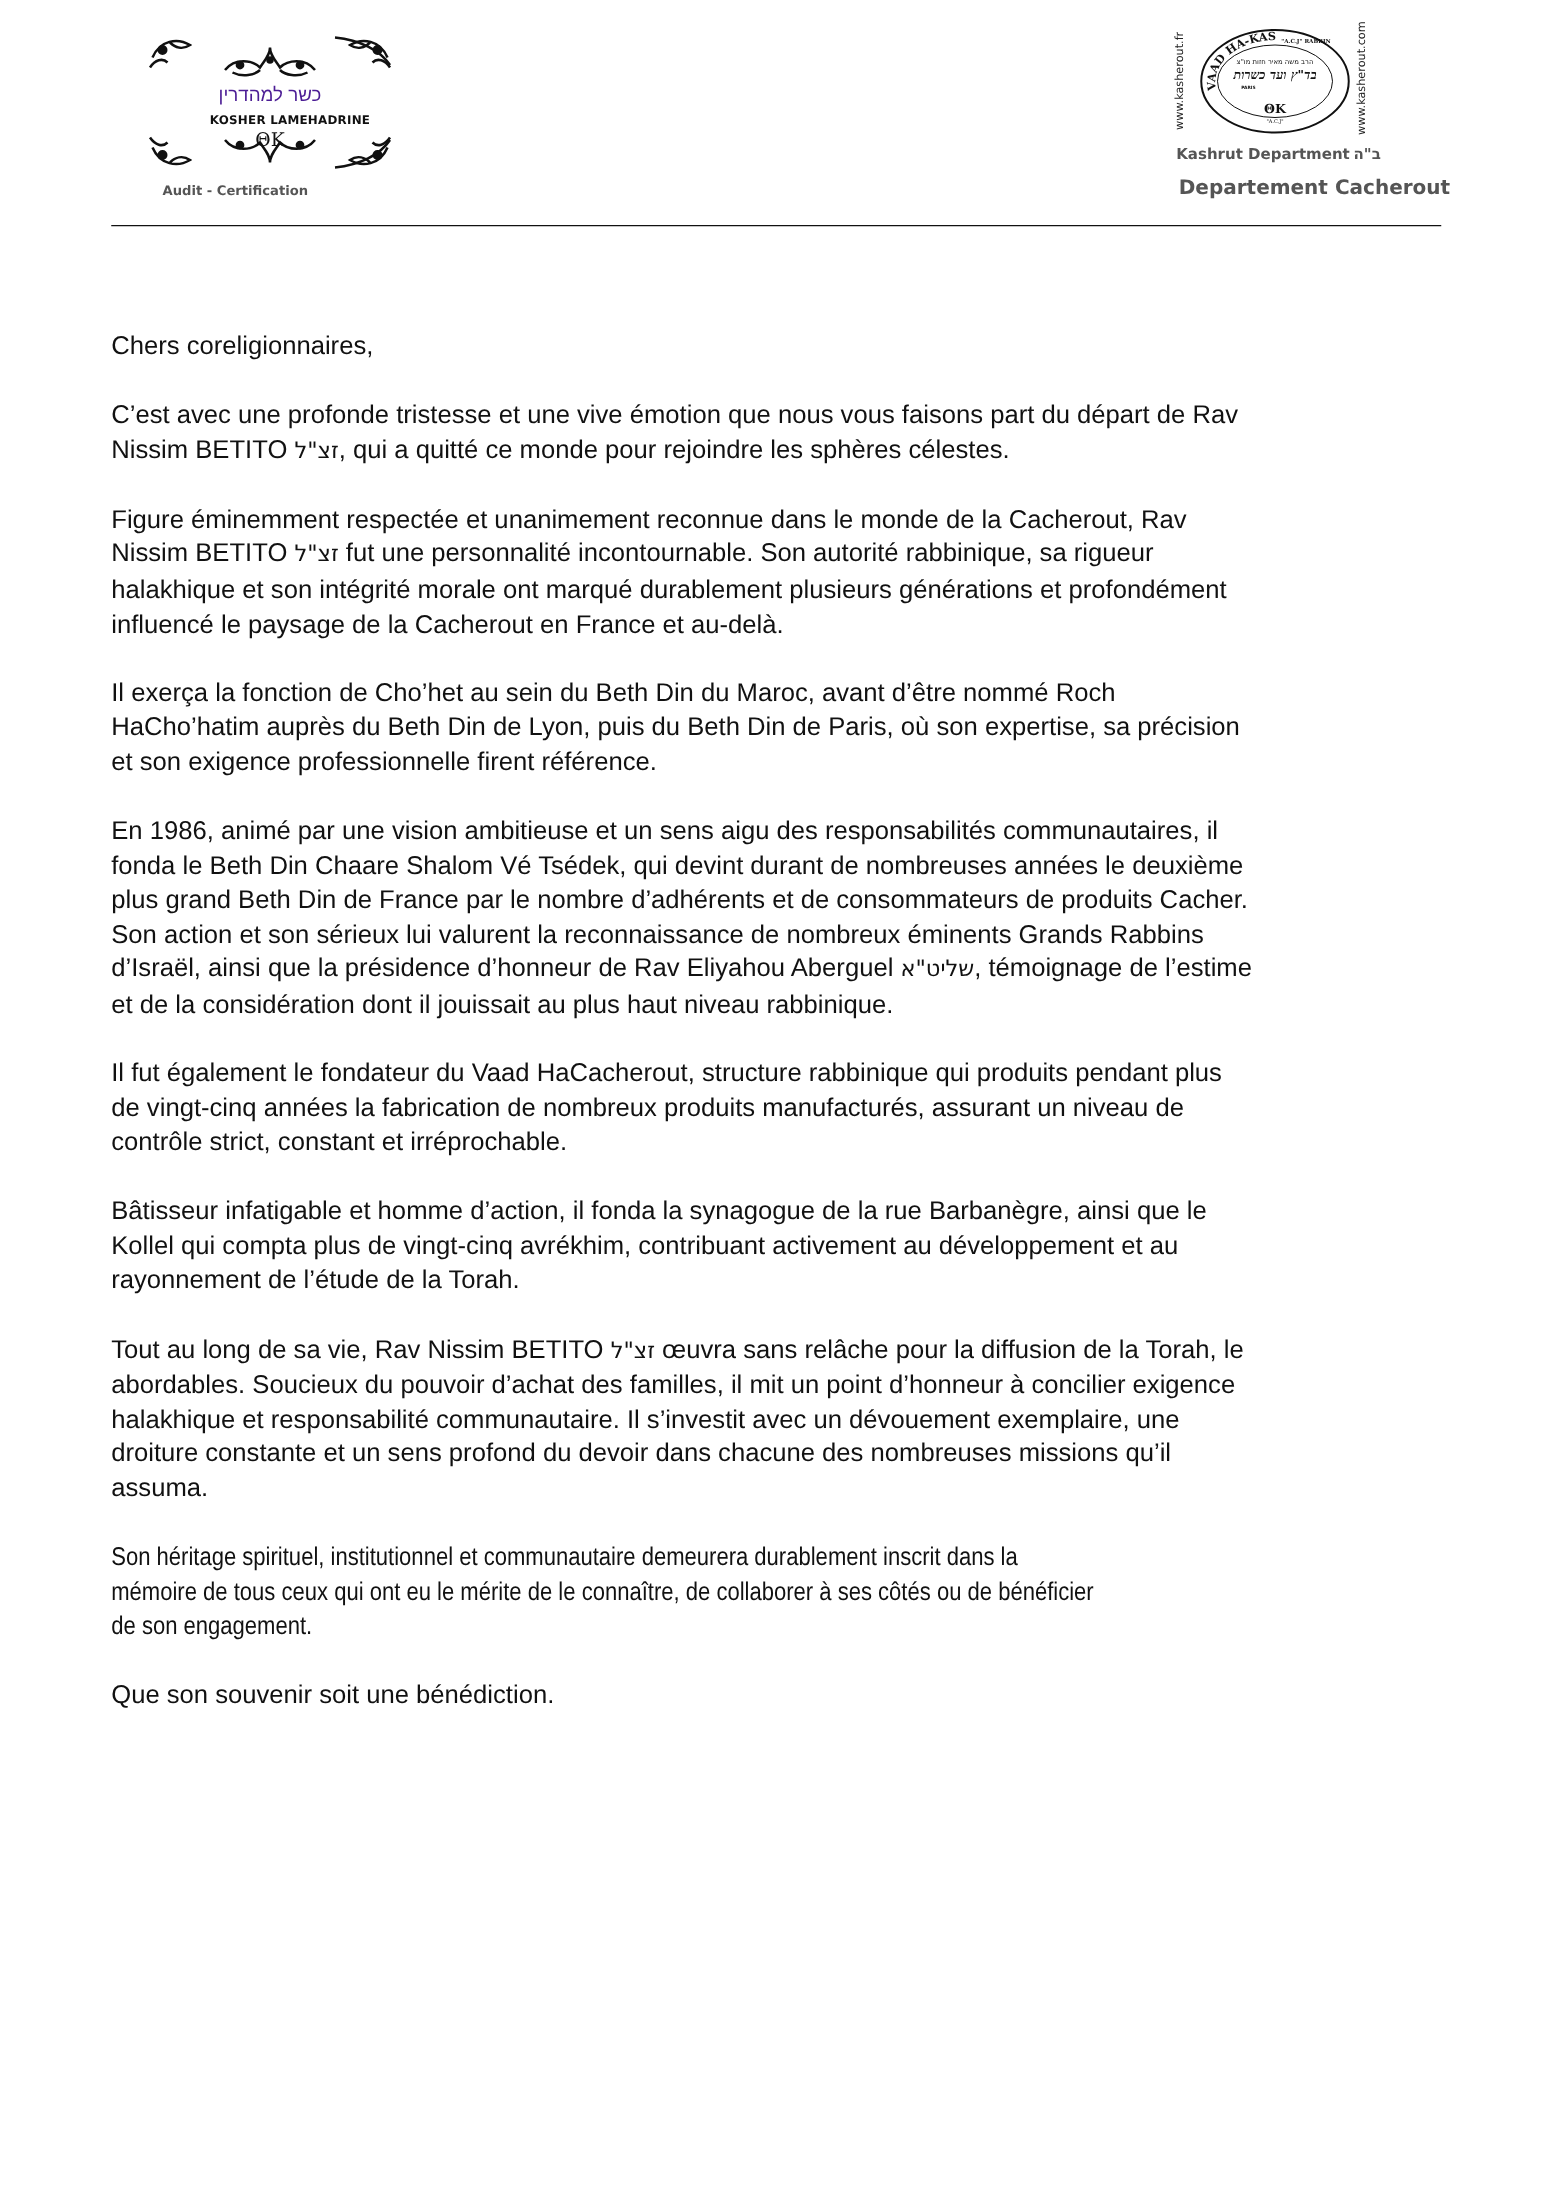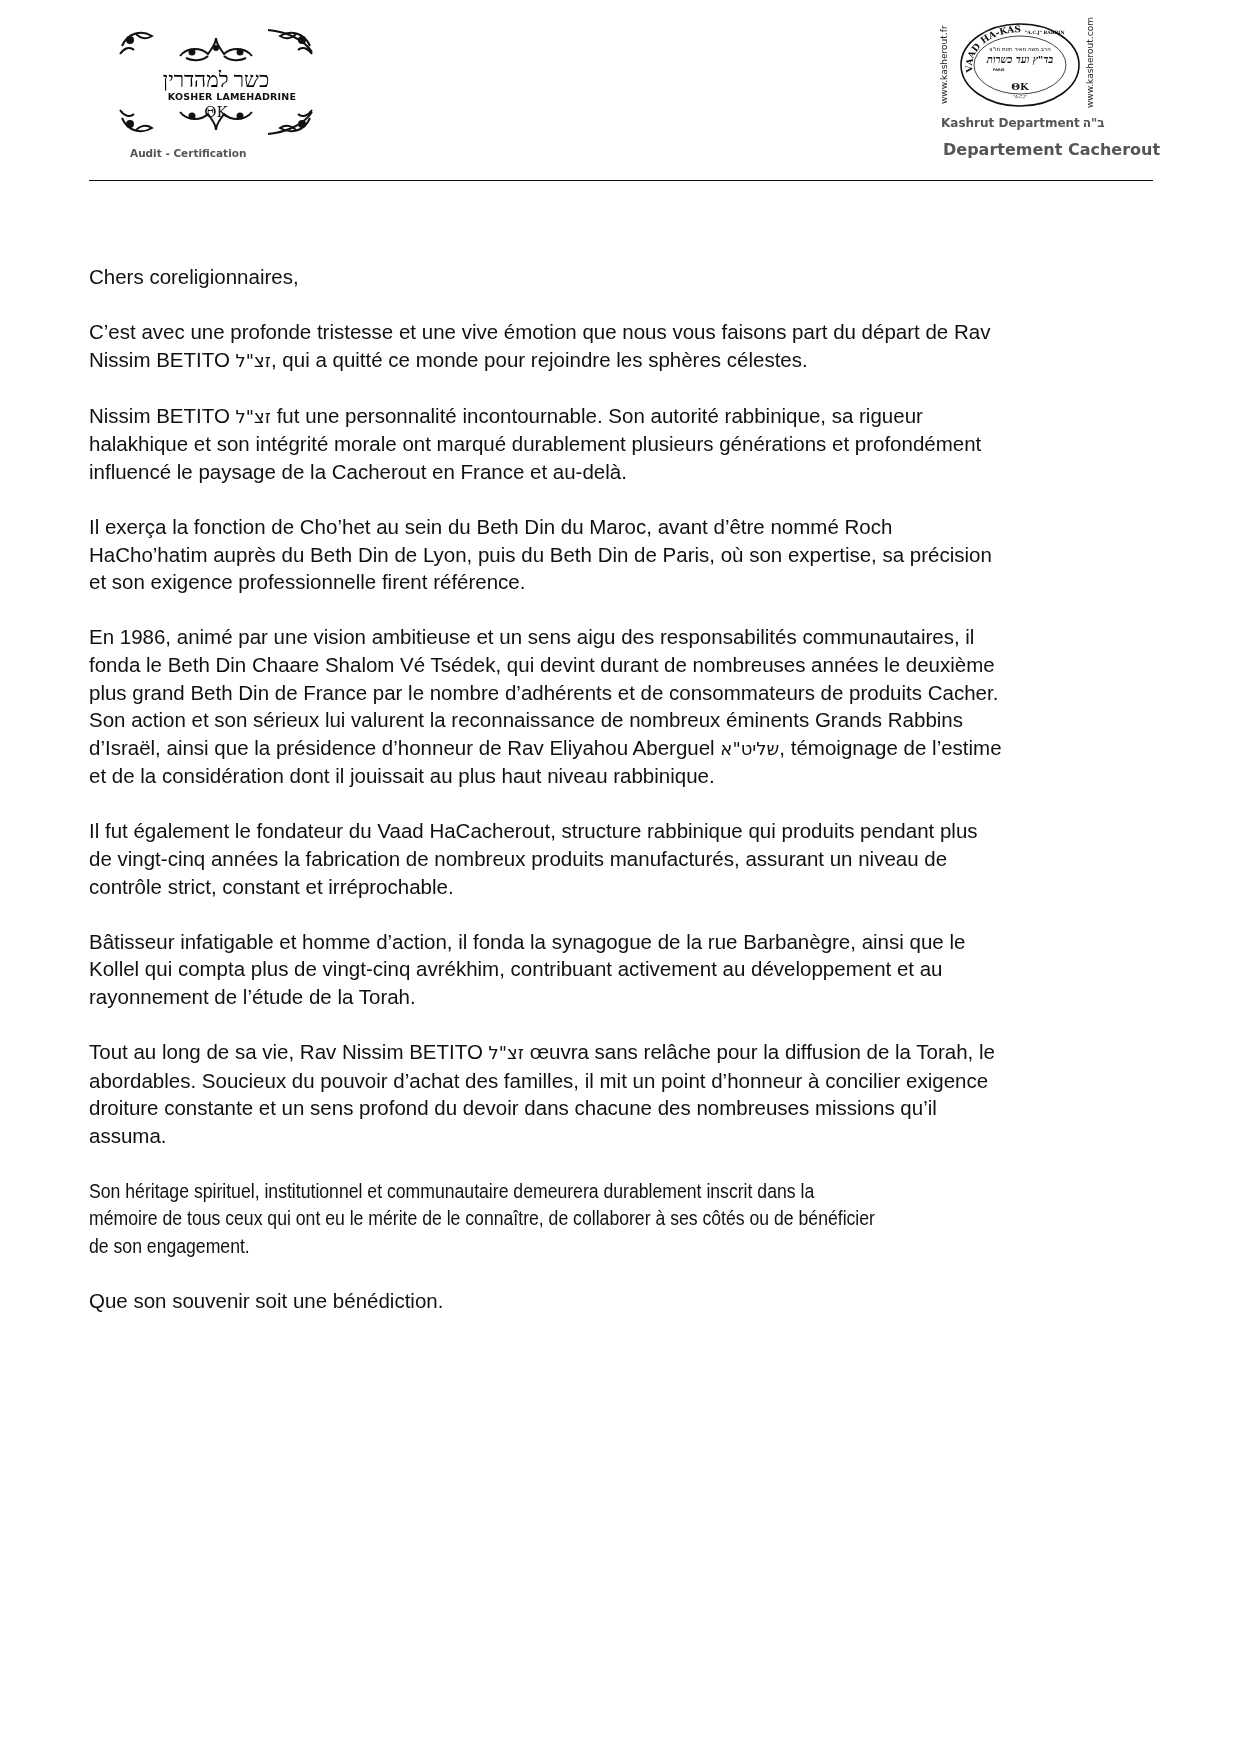--- a/index.html
+++ b/index.html
@@ -5,21 +5,21 @@
     html, body { margin: 0; padding: 0; background: #ffffff; }
     body {
       width: 1242px; height: 1755px; position: relative; overflow: hidden;
       font-family: "Liberation Sans", sans-serif; color: #111111;
     }
     .header { position: absolute; left: 0; top: 0; width: 1242px; height: 185px; }
     .logo-left { position: absolute; left: 118px; top: 26px; width: 196px; height: 138px; }
     .logo-left .frame { position: absolute; left: 0; top: 0; width: 196px; height: 112px; }
     .logo-left .hebrew {
       position: absolute; left: 0; top: 42px; width: 196px; text-align: center;
-      font-family: Liberation Serif, serif; font-size: 21px; color: #000000; direction: rtl;
+      font-family: Liberation Sans, sans-serif; font-size: 15px; color: #4c1d95; direction: rtl;
     }
     .logo-left .name {
       position: absolute; left: 16px; top: 65px; width: 196px; text-align: center;
       font-family: "DejaVu Sans", sans-serif; font-weight: bold; font-size: 9.5px; letter-spacing: 0.2px; color: #111;
     }
     .logo-left .mark {
       position: absolute; left: 0; top: 77px; width: 196px; text-align: center;
       font-family: "DejaVu Serif", serif; font-size: 15px; color: #111;
     }
     .logo-left .tagline {
@@ -126,20 +126,21 @@
   <p>
     <span class="line">Chers coreligionnaires,</span>
   </p>
 
   <p>
     <span class="line">C’est avec une profonde tristesse et une vive émotion que nous vous faisons part du départ de Rav</span>
     <span class="line"><span>Nissim BETITO </span><span class="he">זצ"ל</span><span>, qui a quitté ce monde pour rejoindre les sphères célestes.</span></span>
   </p>
 
   <p>
+    <span class="line">Figure éminemment respectée et unanimement reconnue dans le monde de la Cacherout, Rav</span>
     <span class="line"><span>Nissim BETITO </span><span class="he">זצ"ל</span><span> fut une personnalité incontournable. Son autorité rabbinique, sa rigueur</span></span>
     <span class="line">halakhique et son intégrité morale ont marqué durablement plusieurs générations et profondément</span>
     <span class="line">influencé le paysage de la Cacherout en France et au-delà.</span>
   </p>
 
   <p>
     <span class="line">Il exerça la fonction de Cho’het au sein du Beth Din du Maroc, avant d’être nommé Roch</span>
     <span class="line">HaCho’hatim auprès du Beth Din de Lyon, puis du Beth Din de Paris, où son expertise, sa précision</span>
     <span class="line">et son exigence professionnelle firent référence.</span>
   </p>
@@ -161,20 +162,21 @@
 
   <p>
     <span class="line">Bâtisseur infatigable et homme d’action, il fonda la synagogue de la rue Barbanègre, ainsi que le</span>
     <span class="line">Kollel qui compta plus de vingt-cinq avrékhim, contribuant activement au développement et au</span>
     <span class="line">rayonnement de l’étude de la Torah.</span>
   </p>
 
   <p>
     <span class="line"><span>Tout au long de sa vie, Rav Nissim BETITO </span><span class="he">זצ"ל</span><span> œuvra sans relâche pour la diffusion de la Torah, le</span></span>
     <span class="line">abordables. Soucieux du pouvoir d’achat des familles, il mit un point d’honneur à concilier exigence</span>
+    <span class="line">halakhique et responsabilité communautaire. Il s’investit avec un dévouement exemplaire, une</span>
     <span class="line">droiture constante et un sens profond du devoir dans chacune des nombreuses missions qu’il</span>
     <span class="line">assuma.</span>
   </p>
 
   <p>
     <span class="condensed">Son héritage spirituel, institutionnel et communautaire demeurera durablement inscrit dans la</span>
     <span class="condensed">mémoire de tous ceux qui ont eu le mérite de le connaître, de collaborer à ses côtés ou de bénéficier</span>
     <span class="condensed">de son engagement.</span>
   </p>
 

